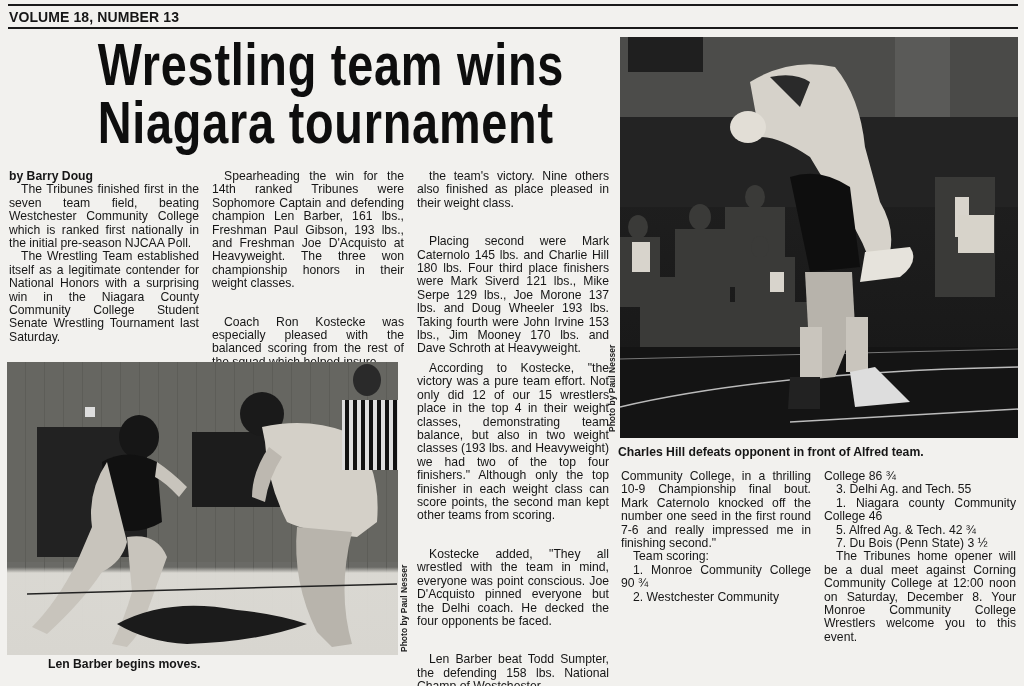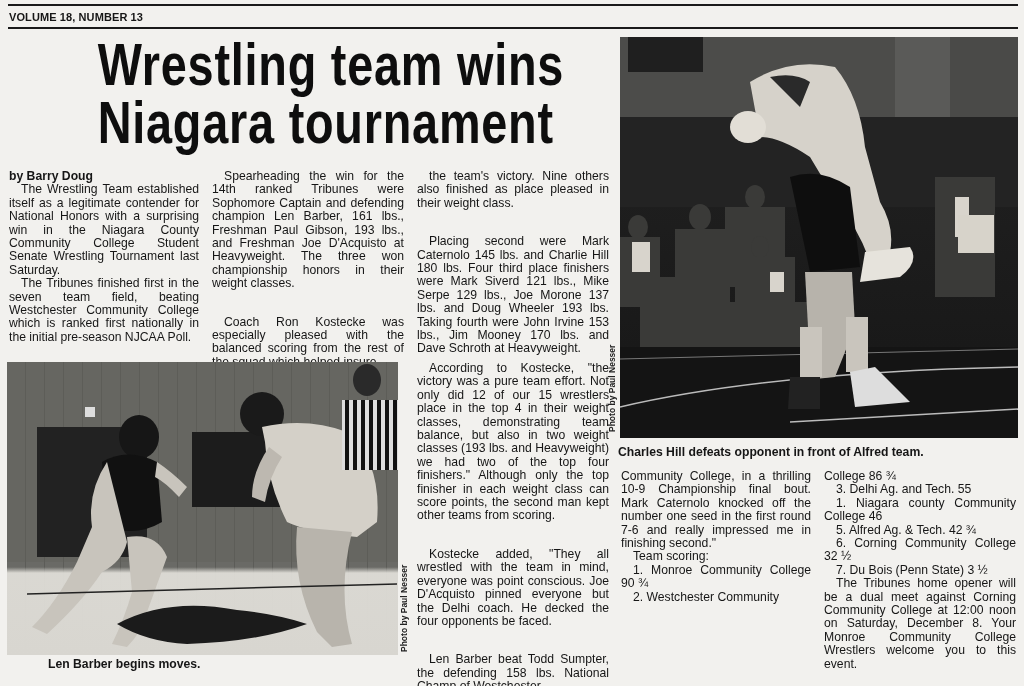--- a/index.html
+++ b/index.html
@@ -7,21 +7,21 @@
   body {
     background: #f2f1ee;
     color: #161616;
     font-family: "Liberation Sans", "DejaVu Sans", sans-serif;
     position: relative;
   }
   .rule { position: absolute; left: 8px; right: 6px; background: #1a1a1a; }
   .rule-top { top: 4px; height: 2px; }
   .rule-mid { top: 27px; height: 2px; }
   .masthead-left, .masthead-right {
-    position: absolute; top: 9px; font-size: 11px; font-weight: bold;
+    position: absolute; top: 9px; font-size: 14px; font-weight: bold;
     letter-spacing: 0.1px; line-height: 16px; text-align: center;
   }
   .masthead-left { left: 9px; }
   .masthead-right { right: 8px; margin-top: 48px; }
 
   .headline {
     position: absolute; left: 35px; top: 36px; width: 570px;
     text-align: center;
     font-family: "Liberation Sans Narrow", "Liberation Sans", sans-serif;
     font-weight: bold;
@@ -87,22 +87,22 @@
 <div class="masthead-right">THURSDAY, DECEMBER 6, 1979</div>
 <div class="rule rule-mid"></div>
 
 <h1 class="headline">
   <span>Wrestling team wins</span>
   <span>Niagara tournament</span>
 </h1>
 
 <div class="col c1">
   <p class="byline">by Barry Doug</p>
+  <p>The Tribunes finished first in the seven team field, beating Westchester Community College which is ranked first nationally in the initial pre-season NJCAA Poll.</p>
   <p>The Wrestling Team established itself as a legitimate contender for National Honors with a surprising win in the Niagara County Community College Student Senate Wrestling Tournament last Saturday.</p>
-  <p>The Tribunes finished first in the seven team field, beating Westchester Community College which is ranked first nationally in the initial pre-season NJCAA Poll.</p>
 </div>
 
 <div class="col c2">
   <p>Spearheading the win for the 14th ranked Tribunes were Sophomore Captain and defending champion Len Barber, 161 lbs., Freshman Paul Gibson, 193 lbs., and Freshman Joe D'Acquisto at Heavyweight.  The three won championship honors in their weight classes.</p>
   <p class="gap">Coach Ron Kostecke was especially pleased with the balanced scoring from the rest of the squad which helped insure</p>
 </div>
 
 <div class="col c3">
   <p>the team's victory.  Nine others also finished as place pleased in their weight class.</p>
   <p class="gap">Placing second were Mark Caternolo 145 lbs. and Charlie Hill 180 lbs.  Four third place finishers were Mark Siverd 121 lbs., Mike Serpe 129 lbs., Joe Morone 137 lbs. and Doug Wheeler 193 lbs.  Taking fourth were John Irvine 153 lbs., Jim Mooney 170 lbs. and Dave Schroth at Heavyweight.</p>
@@ -119,21 +119,20 @@
   <p>Team scoring:</p>
   <p class="item">1. Monroe Community College  90 ¾</p>
   <p class="item">2. Westchester Community</p>
 </div>
 
 <div class="col c5">
   <p style="text-indent:0">College  86 ¾</p>
   <p class="item">3. Delhi Ag. and Tech.   55</p>
   <p class="item">1. Niagara county Community College  46</p>
   <p class="item">5. Alfred Ag. &amp; Tech.   42 ¾</p>
-  <p class="item">6. Corning Community College  32 ½</p>
   <p class="item">7. Du Bois (Penn State)   3 ½</p>
   <p>The Tribunes home opener will be a dual meet against Corning Community College at 12:00 noon on Saturday, December 8. Your Monroe Community College Wrestlers welcome you to this event.</p>
 </div>
 
 <div class="photo photo-left">
   <svg width="391" height="293" viewBox="0 0 391 293">
     <rect x="0" y="0" width="391" height="200" fill="#5e5e5a" opacity="0.35"></rect>
     <rect x="30" y="65" width="110" height="130" fill="#222"></rect>
     <rect x="185" y="70" width="90" height="75" fill="#1c1c1c"></rect>
     <rect x="78" y="45" width="10" height="10" fill="#ddd"></rect>

